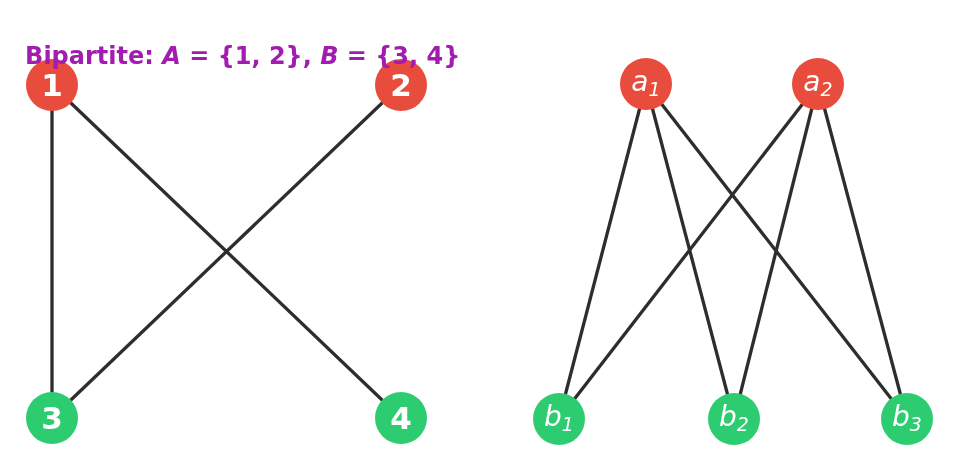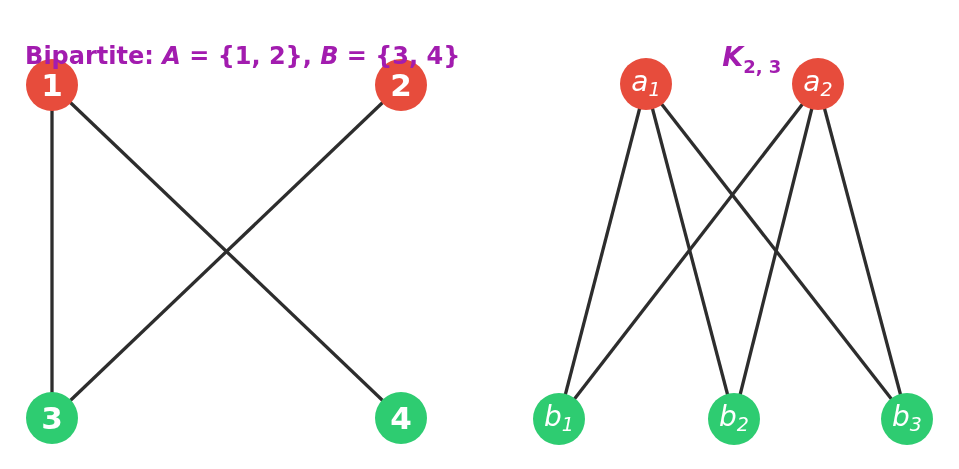--- a/index.html
+++ b/index.html
@@ -104,17 +104,14 @@
         <text x="734" text-anchor="middle" y="426" class="node-label italic"><tspan>b</tspan><tspan class="sub" dy="5">2</tspan></text>
         <circle cx="907" cy="419" r="26" fill="#2ecc71"></circle>
         <text x="907" text-anchor="middle" y="426" class="node-label italic"><tspan>b</tspan><tspan class="sub" dy="5">3</tspan></text>
       </g>
   </svg>
 
   <div class="title title-left">
     <span>Bipartite: </span><span class="it">A</span><span> = {1, 2}, </span><span class="it">B</span><span> = {3, 4}</span>
   </div>
 
-  <div class="title title-right">
-    <span class="it">K</span><span class="subscript">2, 3</span>
-  </div>
 
 </div>
 
 </body></html>

